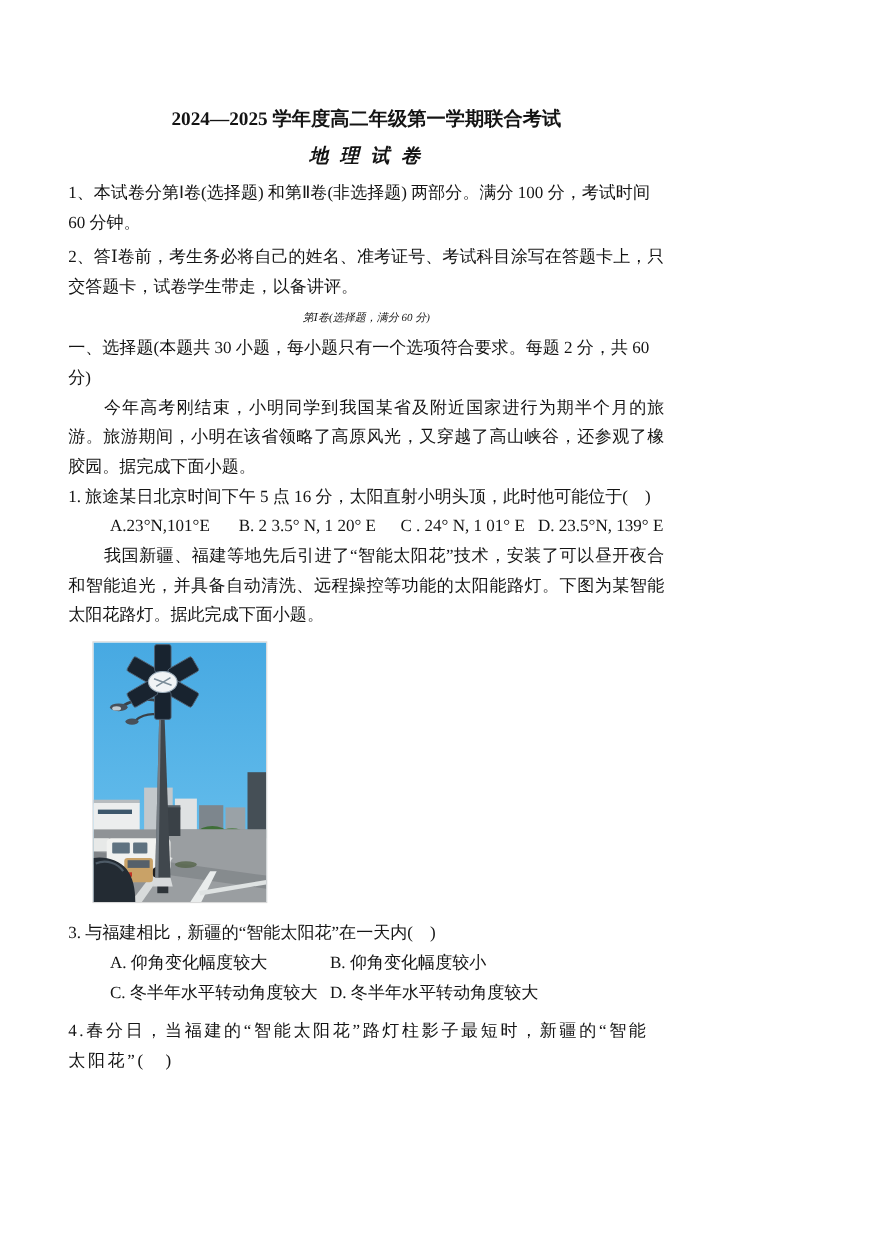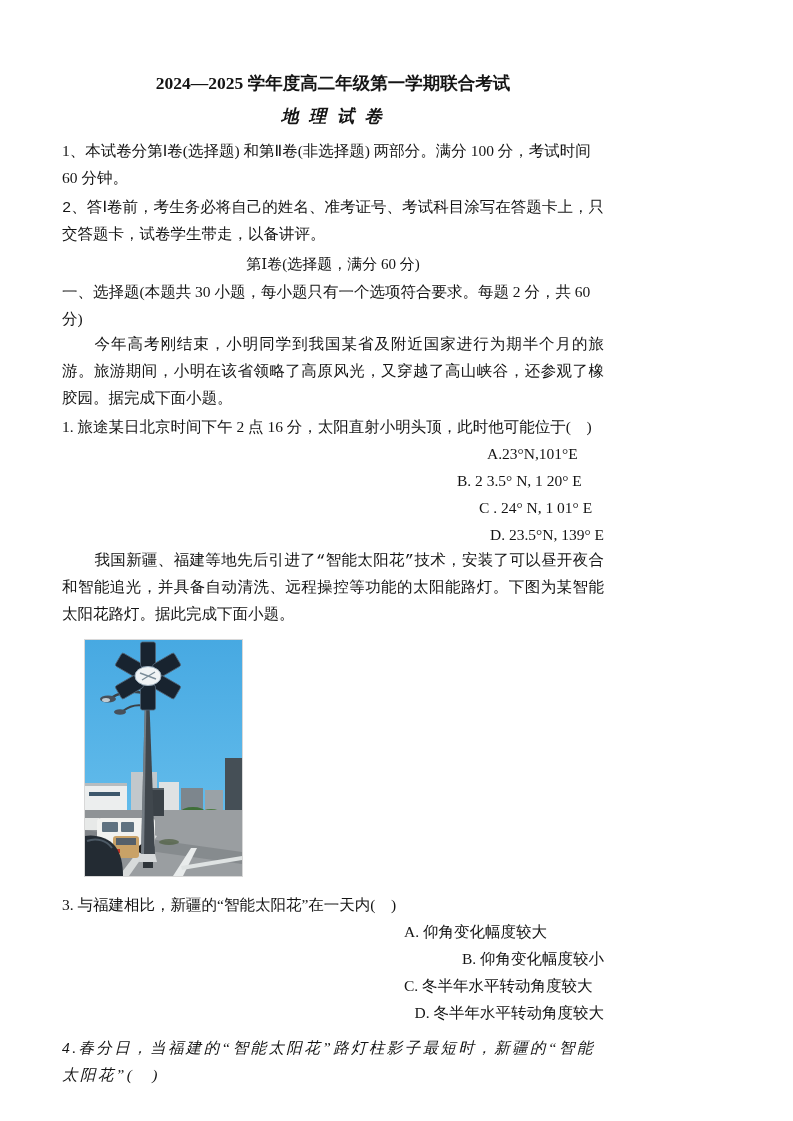--- a/index.html
+++ b/index.html
@@ -3,51 +3,51 @@
 <meta charset="utf-8">
 <style>
   html,body{margin:0;padding:0;}
   body{
     width:793px;height:1121px;background:#ffffff;
     font-family:"Liberation Serif","DejaVu Serif",serif;
     color:#141414;
   }
   .page{
     box-sizing:border-box;width:664px;height:1121px;
-    padding:70px 60px 0 62px;overflow:hidden;
+    padding:95px 60px 0 62px;overflow:hidden;
   }
   .title{
     font-size:17.5px;font-weight:700;text-align:center;
     margin:0;line-height:26px;
   }
   .subtitle{
     font-size:17.5px;font-weight:700;text-align:center;
     margin:7px 0 0;line-height:26px;letter-spacing:3px;font-style:italic;
   }
   .bodyline{font-size:15.5px;line-height:27px;margin:0;}
-  .just{text-align:justify;font-family:Liberation Mono, monospace;}
+  .just{text-align:justify;}
   .indent{text-indent:2.1em;}
   .notice-heading{margin-top:10px;}
   .notice-1{margin-top:8px;font-family:Liberation Serif, serif;}
   .notice-2{margin-top:4px;}
   .section-header{
-    font-size:15px;line-height:27px;text-align:center;margin:2px 0 0;
+    font-size:10px;line-height:27px;text-align:center;margin:2px 0 0;font-style:italic;
   }
   .instruction{margin-top:0;}
   .opt-row{
-    display:flex;flex-wrap:nowrap;align-items:flex-end;
-    font-size:15.5px;line-height:27px;margin:0 0 0 38px;flex-direction:column;
+    display:flex;flex-wrap:nowrap;align-items:center;
+    font-size:15.5px;line-height:27px;margin:0 0 0 38px;
   }
   .opt{white-space:nowrap;}
   .q1opts .opt:nth-child(1){min-width:117px;}
   .q1opts .opt:nth-child(2){min-width:147px;}
   .q1opts .opt:nth-child(3){min-width:125px;}
   .q2opts .opt{min-width:115px;}
   .q3opts .opt:first-child{min-width:200px;}
-  .spread{letter-spacing:2.4px;font-style:italic;}
+  .spread{letter-spacing:2.4px;}
   .q4{margin-top:8px;}
   .q3block{margin-top:14px;}
   figure.photo{
     margin:10px 0 0 22px;padding:0;width:157px;height:236px;
     border:1px solid #d8d8d8;line-height:0;
   }
   figure.photo svg{display:block;}
 </style>
 </head>
 <body>
@@ -59,21 +59,21 @@
 
   <p class="bodyline notice-1">1、本试卷分第Ⅰ卷(选择题) 和第Ⅱ卷(非选择题) 两部分。满分 100 分，考试时间 60 分钟。</p>
   <p class="bodyline just notice-2">2、答Ⅰ卷前，考生务必将自己的姓名、准考证号、考试科目涂写在答题卡上，只交答题卡，试卷学生带走，以备讲评。</p>
 
   <p class="section-header">第Ⅰ卷(选择题，满分 60 分)</p>
   <p class="bodyline instruction">一、选择题(本题共 30 小题，每小题只有一个选项符合要求。每题 2 分，共 60 分)</p>
 
   <p class="bodyline just indent">今年高考刚结束，小明同学到我国某省及附近国家进行为期半个月的旅游。旅游期间，小明在该省领略了高原风光，又穿越了高山峡谷，还参观了橡胶园。据完成下面小题。</p>
 
   <div>
-    <p class="bodyline">1. 旅途某日北京时间下午 2 点 16 分，太阳直射小明头顶，此时他可能位于(　)</p>
+    <p class="bodyline">1. 旅途某日北京时间下午 5 点 16 分，太阳直射小明头顶，此时他可能位于(　)</p>
     <div class="opt-row q1opts">
       <span class="opt">A.23°N,101°E</span>
       <span class="opt">B. 2 3.5° N, 1 20° E</span>
       <span class="opt">C . 24° N, 1 01° E</span>
       <span class="opt">D. 23.5°N, 139° E</span>
     </div>
   </div>
 
 
   <p class="bodyline just indent">我国新疆、福建等地先后引进了“智能太阳花”技术，安装了可以昼开夜合和智能追光，并具备自动清洗、远程操控等功能的太阳能路灯。下图为某智能太阳花路灯。据此完成下面小题。</p>

